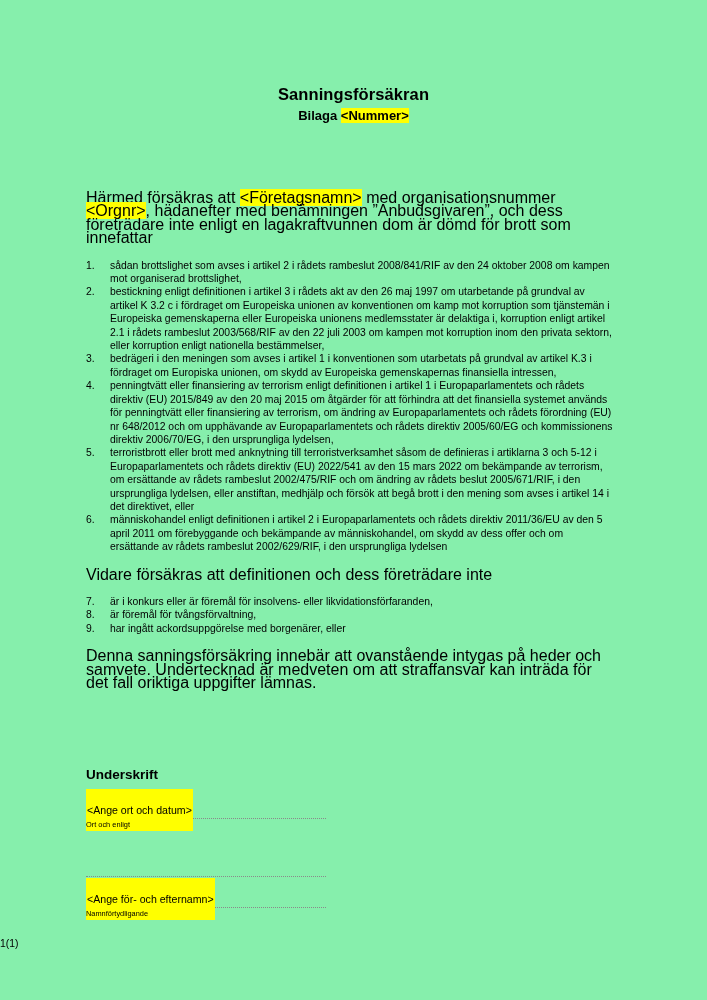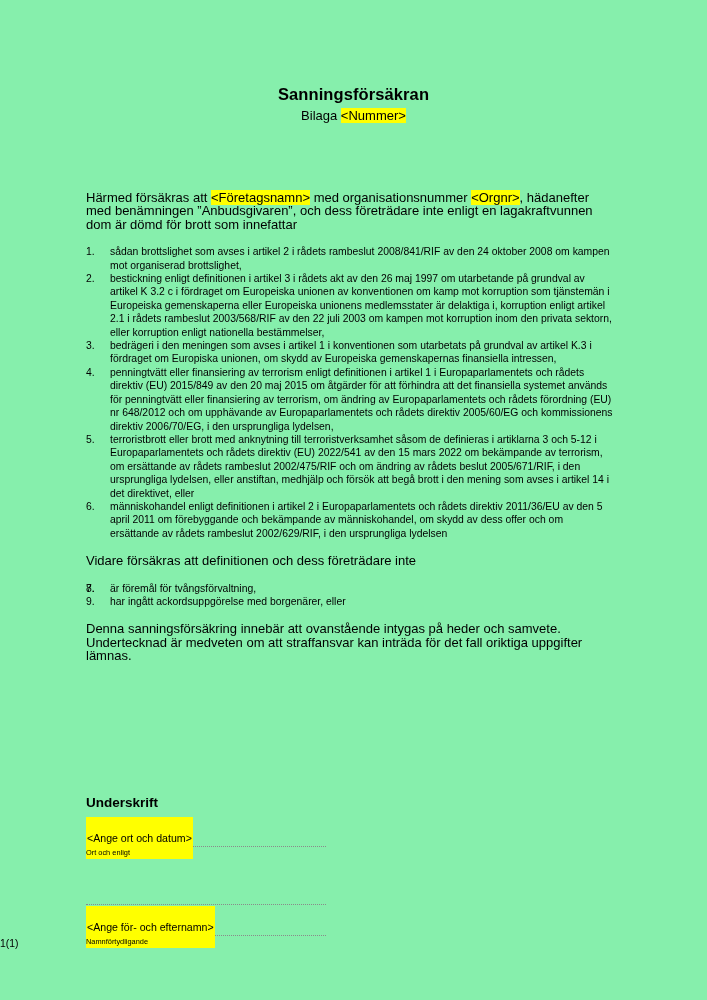--- a/index.html
+++ b/index.html
@@ -34,41 +34,41 @@
   }
   .doc-title {
     font-size: 16.5px;
     font-weight: bold;
     letter-spacing: 0.1px;
     line-height: 1.25;
     margin: 0;
   }
   .doc-subtitle {
     font-size: 13px;
-    font-weight: normal;
+    font-weight: bold;
     line-height: 1.3;
     margin: 3px 0 0 0;
     text-align: center;
   }
 
   .hl {
     background: #ffff00;
     color: #000000;
   }
 
   
   .content {
     position: absolute;
     left: 86px;
     top: 191px;
     width: 528px;
   }
 
   .para {
-    font-size: 13px;
+    font-size: 16px;
     line-height: 13.4px;
     margin: 0;
     text-align: left;
   }
   .spacer-md { height: 14px; }
 
   ol.numlist {
     list-style: none;
     margin: 0;
     padding: 0;
@@ -89,21 +89,20 @@
     font-size: 10.4px;
     line-height: 13.4px;
   }
 
   
   .sig-section {
     position: absolute;
     left: 86px;
     top: 766px;
     width: 528px;
-    margin-top: 28px;
   }
   .sig-heading {
     font-size: 13.5px;
     font-weight: bold;
     margin: 0;
     line-height: 1.3;
   }
 
   .sig-block { position: relative; }
 
@@ -168,21 +167,21 @@
       <li><span class="num">6.</span><span>människohandel enligt definitionen i artikel 2 i Europaparlamentets och rådets direktiv 2011/36/EU av den 5 april 2011 om förebyggande och bekämpande av människohandel, om skydd av dess offer och om ersättande av rådets rambeslut 2002/629/RIF, i den ursprungliga lydelsen</span></li>
     </ol>
 
     <div class="spacer-md"></div>
 
     <p class="para">Vidare försäkras att definitionen och dess företrädare inte</p>
 
     <div class="spacer-md"></div>
 
     <ol class="numlist">
-      <li><span class="num">7.</span></li>
+      <li><span class="num">7.</span><span>är i konkurs eller är föremål för insolvens- eller likvidationsförfaranden,</span></li>
       <li><span class="num">8.</span><span>är föremål för tvångsförvaltning,</span></li>
       <li><span class="num">9.</span><span>har ingått ackordsuppgörelse med borgenärer, eller</span></li>
     </ol>
 
     <div class="spacer-md"></div>
 
     <p class="para">Denna sanningsförsäkring innebär att ovanstående intygas på heder och samvete. Undertecknad är medveten om att straffansvar kan inträda för det fall oriktiga uppgifter lämnas.</p>
 
   </div>
 

